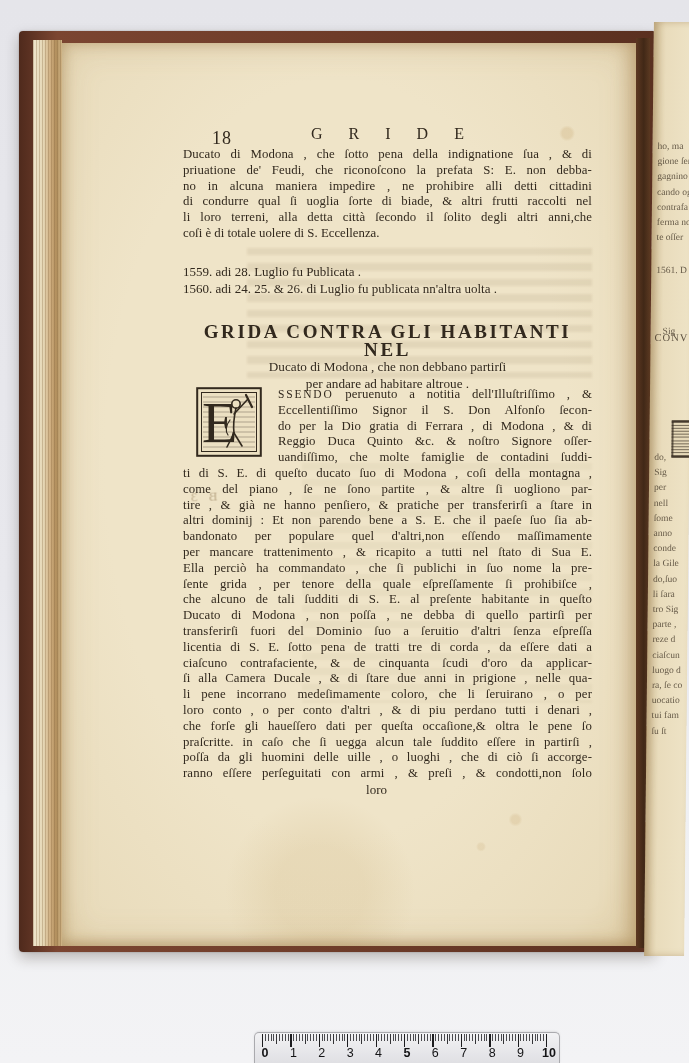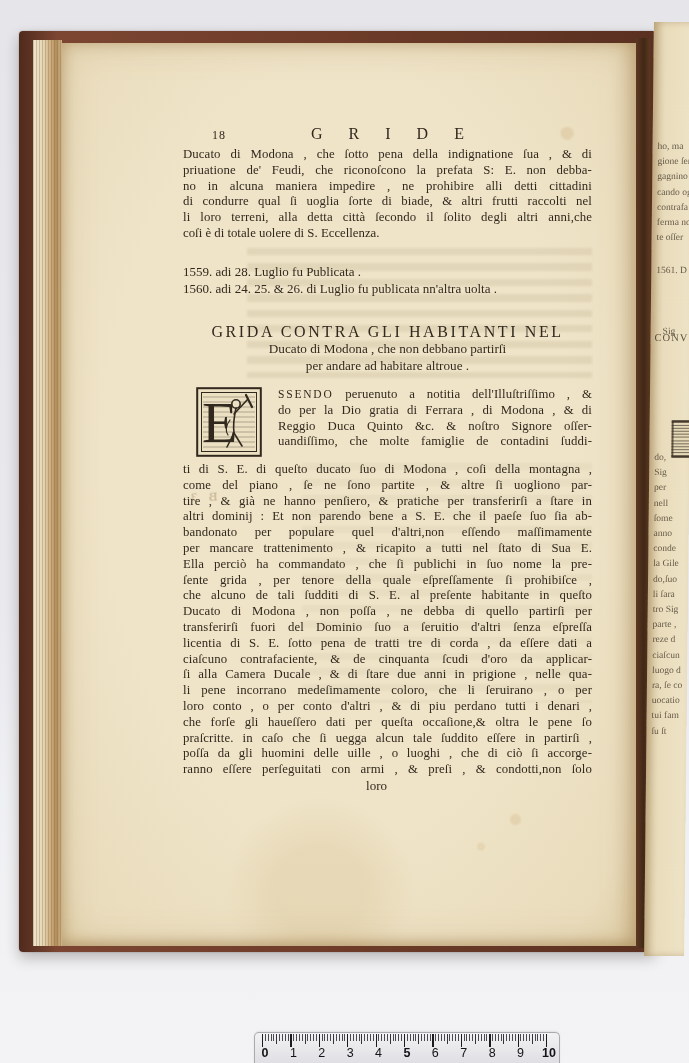--- a/index.html
+++ b/index.html
@@ -40,30 +40,30 @@
     position:absolute;left:649px;top:22px;width:40px;height:934px;
     background:linear-gradient(90deg,#d9c8a2 0%,#e9dcbc 30%,#eee3c6 100%);
     box-shadow:inset 4px 0 7px rgba(130,95,50,.35);
     transform:skewX(-.6deg);
     overflow:hidden;
   }
   
   .ink{color:#32291e;}
   .text-block{position:absolute;left:121px;top:0;width:409px;}
   .running-head{position:absolute;top:82px;left:0;width:100%;height:20px;}
-  .page-number{position:absolute;left:29px;top:3px;font-size:12px;letter-spacing:1px;}
+  .page-number{position:absolute;left:29px;top:3px;font-size:18px;letter-spacing:1px;}
   .running-title{position:absolute;left:0;width:100%;text-align:center;font-size:16px;letter-spacing:11px;text-indent:11px;}
   .tcol{position:absolute;left:0;width:409px;}
   .tline{font-size:12.8px;line-height:15.8px;text-align:justify;text-align-last:justify;letter-spacing:.1px;}
   .tline-left{font-size:12.8px;line-height:15.8px;text-align:left;}
   .intro{top:104px;}
   .pub-notes{top:220px;}
   .pub-notes .tline-left{line-height:17px;font-size:13px;}
   .grida-heading{top:280px;text-align:center;}
-  .grida-title{font-size:16px;letter-spacing:2.6px;line-height:18px;}
+  .grida-title{font-size:19px;letter-spacing:2.6px;line-height:18px;font-weight:bold;}
   .grida-sub{font-size:13.2px;line-height:16.5px;}
   .body-par{top:344px;}
   .dropcap-float{float:left;width:79px;height:75px;margin-right:16px;}
   .dropcap-float svg{display:block;margin-left:13px;}
   .opening-word{font-size:11.5px;letter-spacing:1.8px;}
   .catchword-row{text-align:center;font-size:13px;line-height:16px;padding-right:22px;}
   .show-through-mark{
     position:absolute;left:125px;top:446px;transform:scaleX(-1) rotate(2deg);
     font-size:13px;color:rgba(125,98,60,.45);letter-spacing:4px;filter:blur(.4px);
   }
@@ -166,20 +166,21 @@
             <path d="M38 27 L52 12"></path>
             <path d="M50 8 L56 20" stroke-width="2.2"></path>
             <path d="M38 46 L31 60 M38 46 L46 59"></path>
             <path d="M34 33 C30 38,29 44,32 48" stroke-width="1.2"></path>
           </g>
           <text x="6" y="55" font-family="Liberation Serif, DejaVu Serif, serif" font-size="58" fill="#32291e">E</text>
         </svg>
       </div>
       <div class="tline"><span class="opening-word">SSENDO</span><span> peruenuto a notitia dell'Illuſtriſſimo , &amp;</span></div>
       <div>
+          <div class="tline">Eccellentiſſimo Signor il S. Don Alfonſo ſecon-</div>
           <div class="tline">do per la Dio gratia di Ferrara , di Modona , &amp; di</div>
           <div class="tline">Reggio Duca Quinto &amp;c.  &amp; noſtro Signore oſſer-</div>
           <div class="tline">uandiſſimo, che molte famiglie de contadini ſuddi-</div>
         </div>
       <div style="clear:both"></div>
       <div>
           <div class="tline">ti di S. E. di queſto ducato ſuo di Modona , coſi della montagna ,</div>
           <div class="tline">come del piano , ſe ne ſono partite , &amp; altre ſi uogliono par-</div>
           <div class="tline">tire , &amp; già ne hanno penſiero, &amp; pratiche per transferirſi a ſtare in</div>
           <div class="tline">altri dominij : Et non parendo bene a S. E. che il paeſe ſuo ſia ab-</div>

